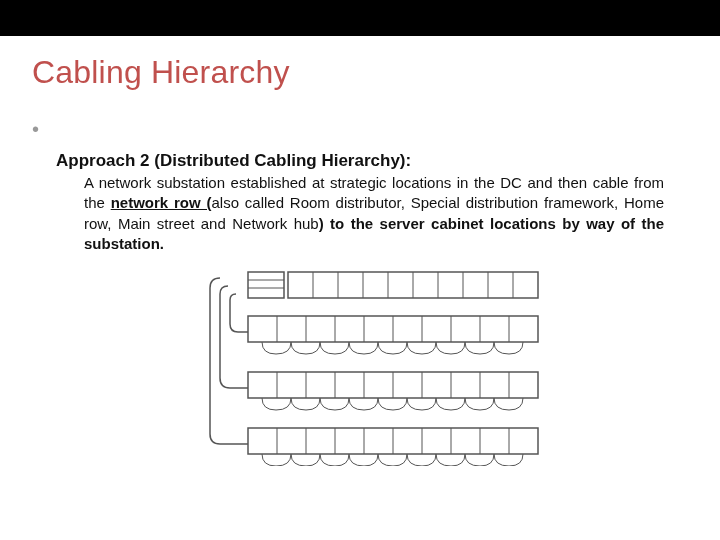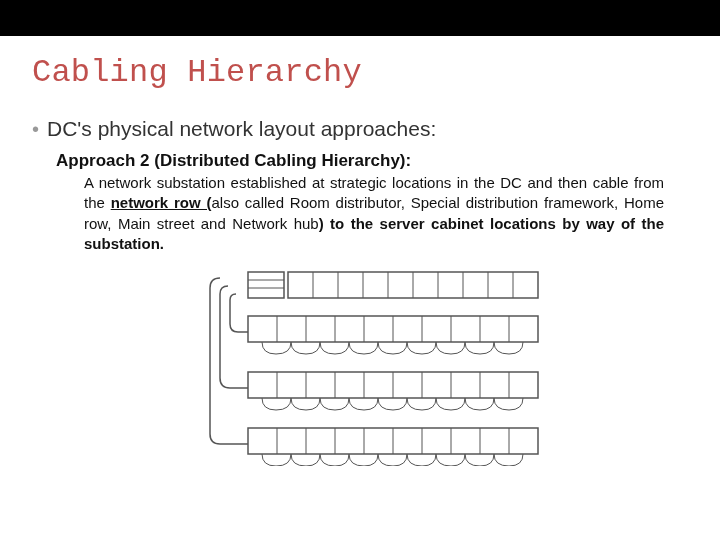--- a/index.html
+++ b/index.html
@@ -14,21 +14,20 @@
     width: 100%;
     height: 36px;
     background: #000;
   }
   .title {
     font-size: 32px;
     color: #c0504d;
     padding: 18px 0 0 32px;
     font-weight: 400;
     letter-spacing: 0.2px;
-    font-family: Liberation Mono, monospace;
   }
   .body {
     padding: 24px 32px 0 32px;
     color: #222;
   }
   .bullet-row {
     display: flex;
     align-items: flex-start;
     margin-bottom: 8px;
   }
@@ -67,21 +66,20 @@
 <body>
 
 <div class="slide">
   <div class="topbar"></div>
 
   <h1 class="title">Cabling Hierarchy</h1>
 
   <div class="body">
     <div class="bullet-row">
       <div class="bullet-dot">•</div>
-      <div class="bullet-text">DC's physical network layout approaches:</div>
     </div>
 
     <div class="approach-title">Approach 2 (Distributed Cabling Hierarchy):</div>
 
     <div class="approach-body">
       <span>A network substation established at strategic locations in the DC and then cable from the </span><span class="b u">network row (</span><span>also called Room distributor, Special distribution framework, Home row, Main street and Network hub</span><span class="b">) to the server cabinet locations by way of the substation.</span>
     </div>
 
     <svg class="diagram" width="380" height="200" viewBox="0 0 380 200">
 

